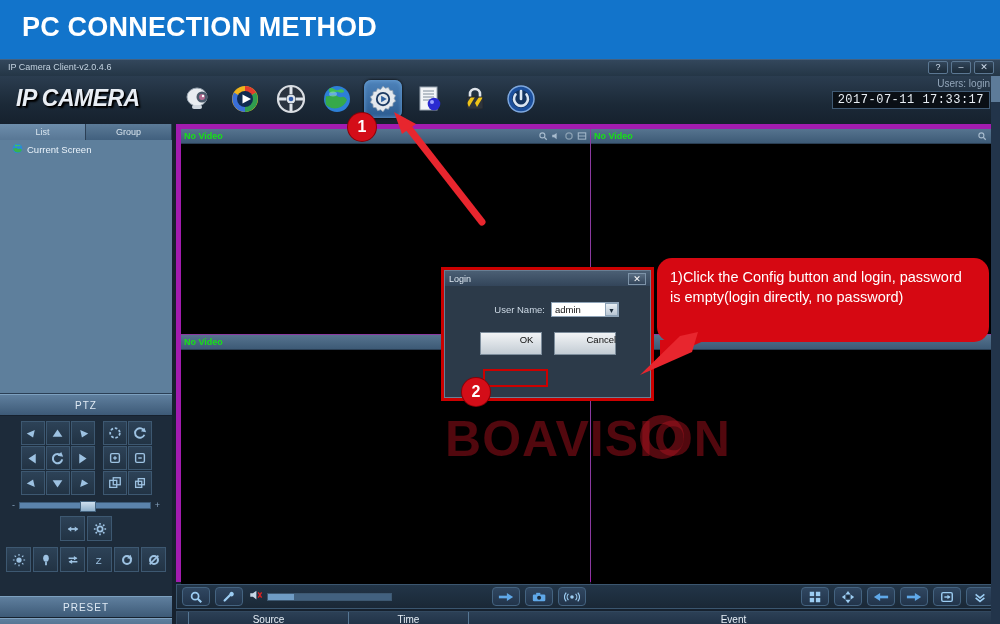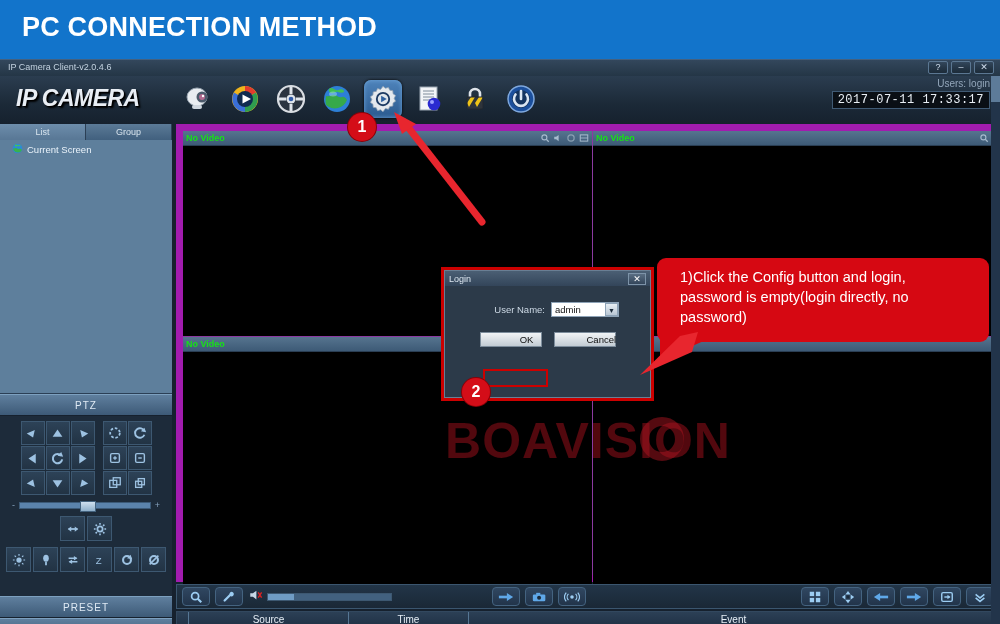--- a/index.html
+++ b/index.html
@@ -112,21 +112,21 @@
   .slider-knob { position:absolute; left:46%; top:-2px; width:16px; height:11px;
     background:linear-gradient(180deg,#cfe0ef,#8fb0cb); border:1px solid #44637f; }
   .row-center { display:flex; justify-content:center; gap:2px; margin-top:6px; }
   .sbtn { width:25px; height:25px; background:linear-gradient(180deg,#2d4257,#223344);
           border:1px solid #3d5871; display:flex; align-items:center; justify-content:center; color:#9dc2e2; }
   .sect { margin-top:20px; }
 
   
   .videoarea {
     position:absolute; left:176px; top:64px; width:824px; height:458px;
-    background:#000; border:7px solid #a21caf;
+    background:#000; border:5px solid #a21caf;
   }
   .vpane { position:absolute; background:#000; }
   .vhead {
     height:15px; background:linear-gradient(180deg,#56748f,#3d5a76);
     display:flex; align-items:center; padding:0 3px;
     border-bottom:1px solid #2a3e53;
   }
   .vhead .nv { font-size:9px; color:#19e019; font-weight:bold; }
   .vhead .icons { margin-left:auto; display:flex; gap:3px; opacity:.75; }
   .vsplit-v { position:absolute; top:0; bottom:0; width:1px; background:#8b3aa0; }
@@ -193,28 +193,28 @@
     width:68px; height:15px; background:#fff; border:1px solid #8ea3b7;
     display:flex; align-items:center; font-size:9.5px; color:#111; padding-left:3px;
   }
   .fselect .caret {
     margin-left:auto; width:13px; height:13px; background:linear-gradient(180deg,#e8eef4,#b9c7d4);
     border:1px solid #8ea3b7; font-size:7px; text-align:center; line-height:13px; color:#1b2b3b;
   }
   .finput { width:68px; height:15px; background:#fff; border:1px solid #8ea3b7; }
   .btnrow { display:flex; justify-content:center; gap:12px; margin-top:15px; }
   .dlgbtn {
-    width:62px; height:15px; font-size:9.5px; color:#0d0d0d; text-align:center; line-height:14px;
+    width:62px; height:23px; font-size:9.5px; color:#0d0d0d; text-align:center; line-height:14px;
     background:linear-gradient(180deg,#f2f4f6,#c3ccd4); border:1px solid #7d8d9c;padding-left:32px;
   }
 
   
   .callout {
     position:absolute; left:657px; top:258px; width:332px; height:84px;
-    background:#d60812; border-radius:9px; padding:9px 23px;
+    background:#d60812; border-radius:15px; padding:9px 13px;
     color:#fff; font-size:14.5px; line-height:20px;
   }
   .callout-tail {
     position:absolute; left:660px; top:340px; width:0; height:0;
     border-top:20px solid #d60812; border-right:46px solid transparent;
   }
   .badge {
     position:absolute; width:28px; height:28px; border-radius:50%;
     background:#d40d18; color:#fff; font-size:16px; font-weight:bold;
     display:flex; align-items:center; justify-content:center;

